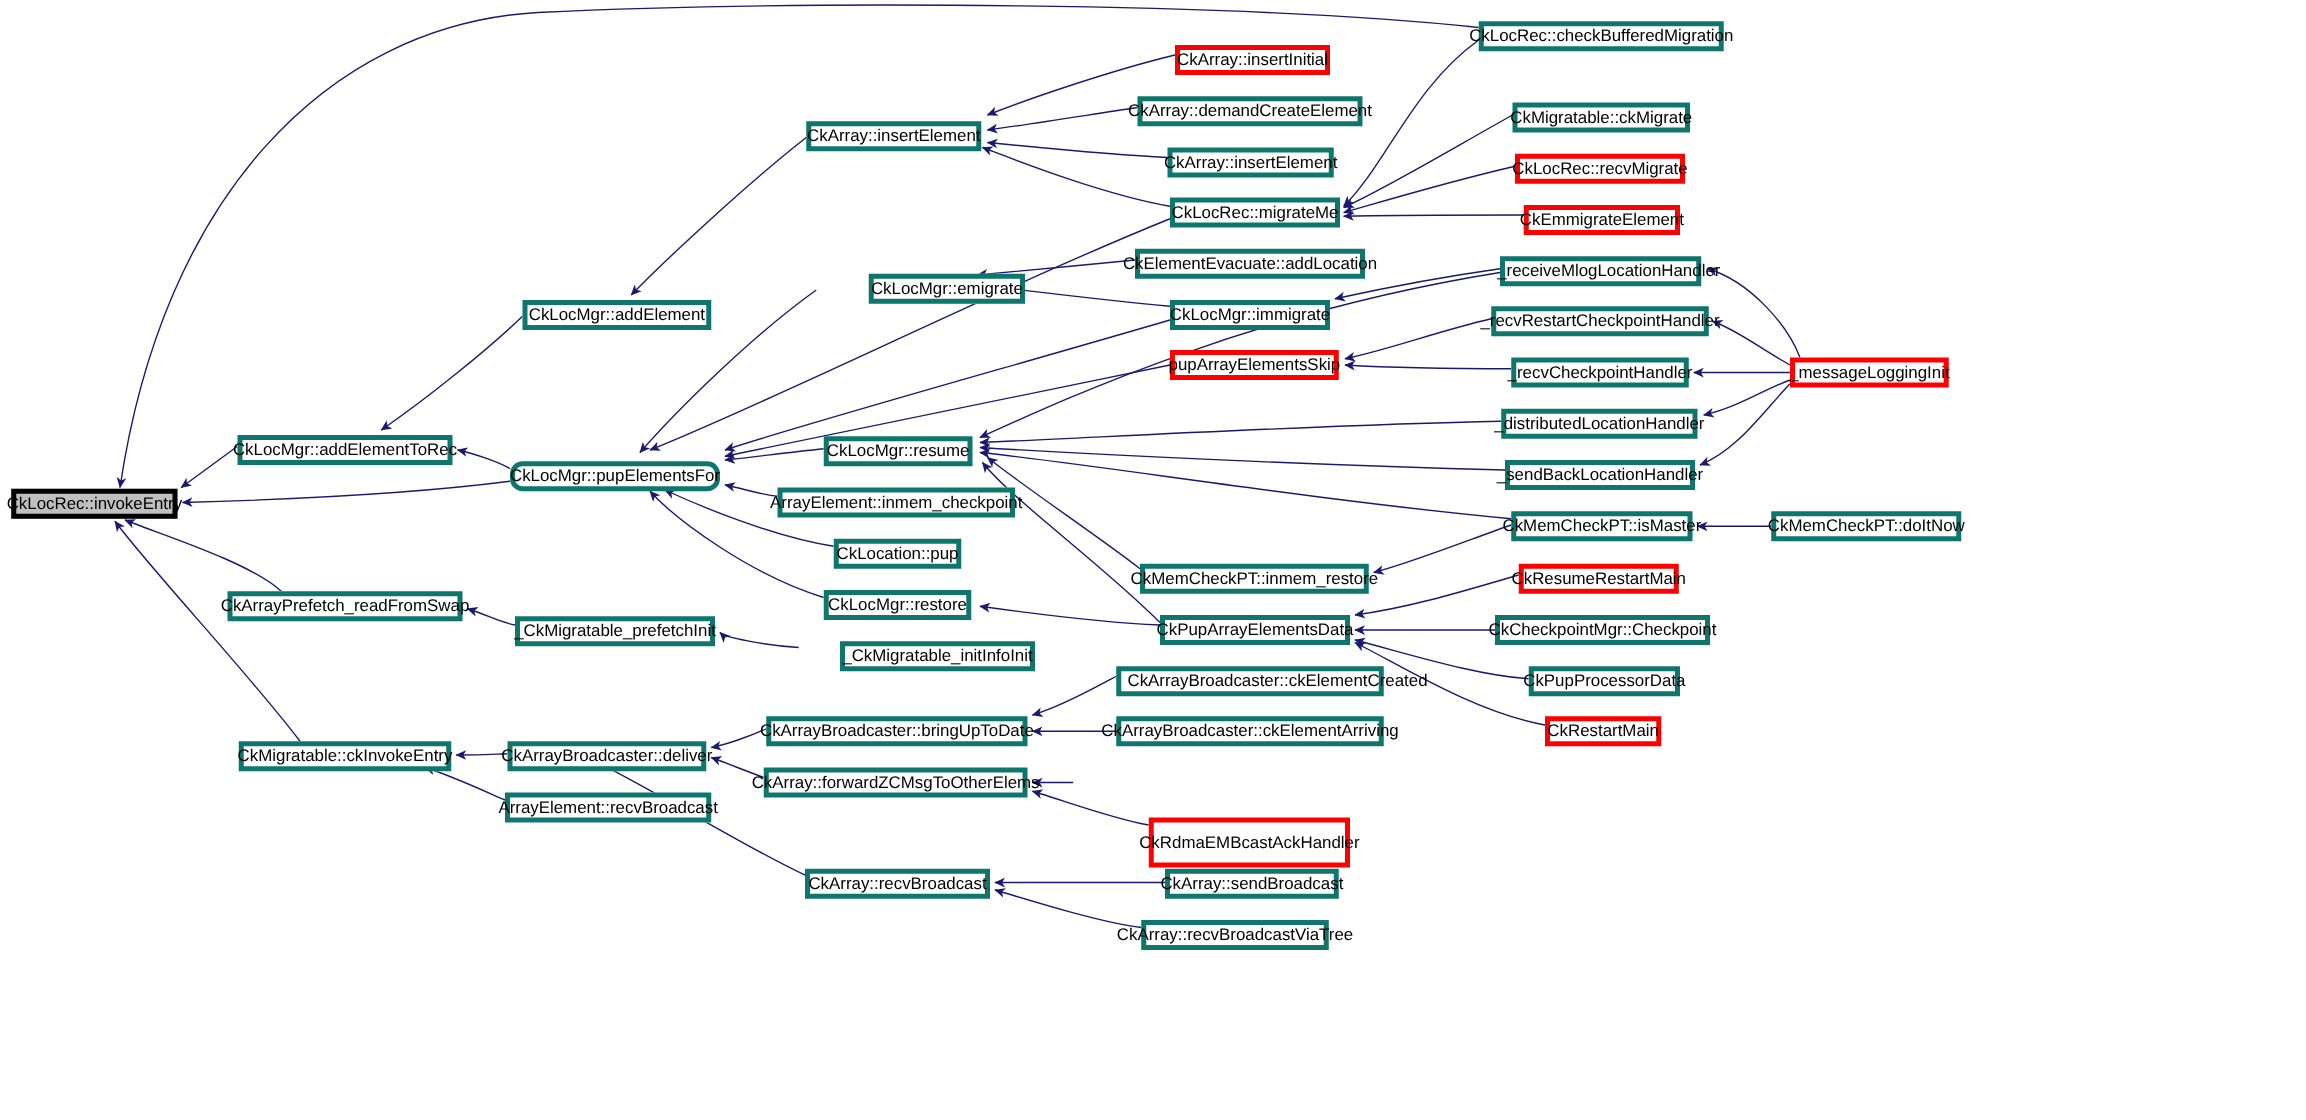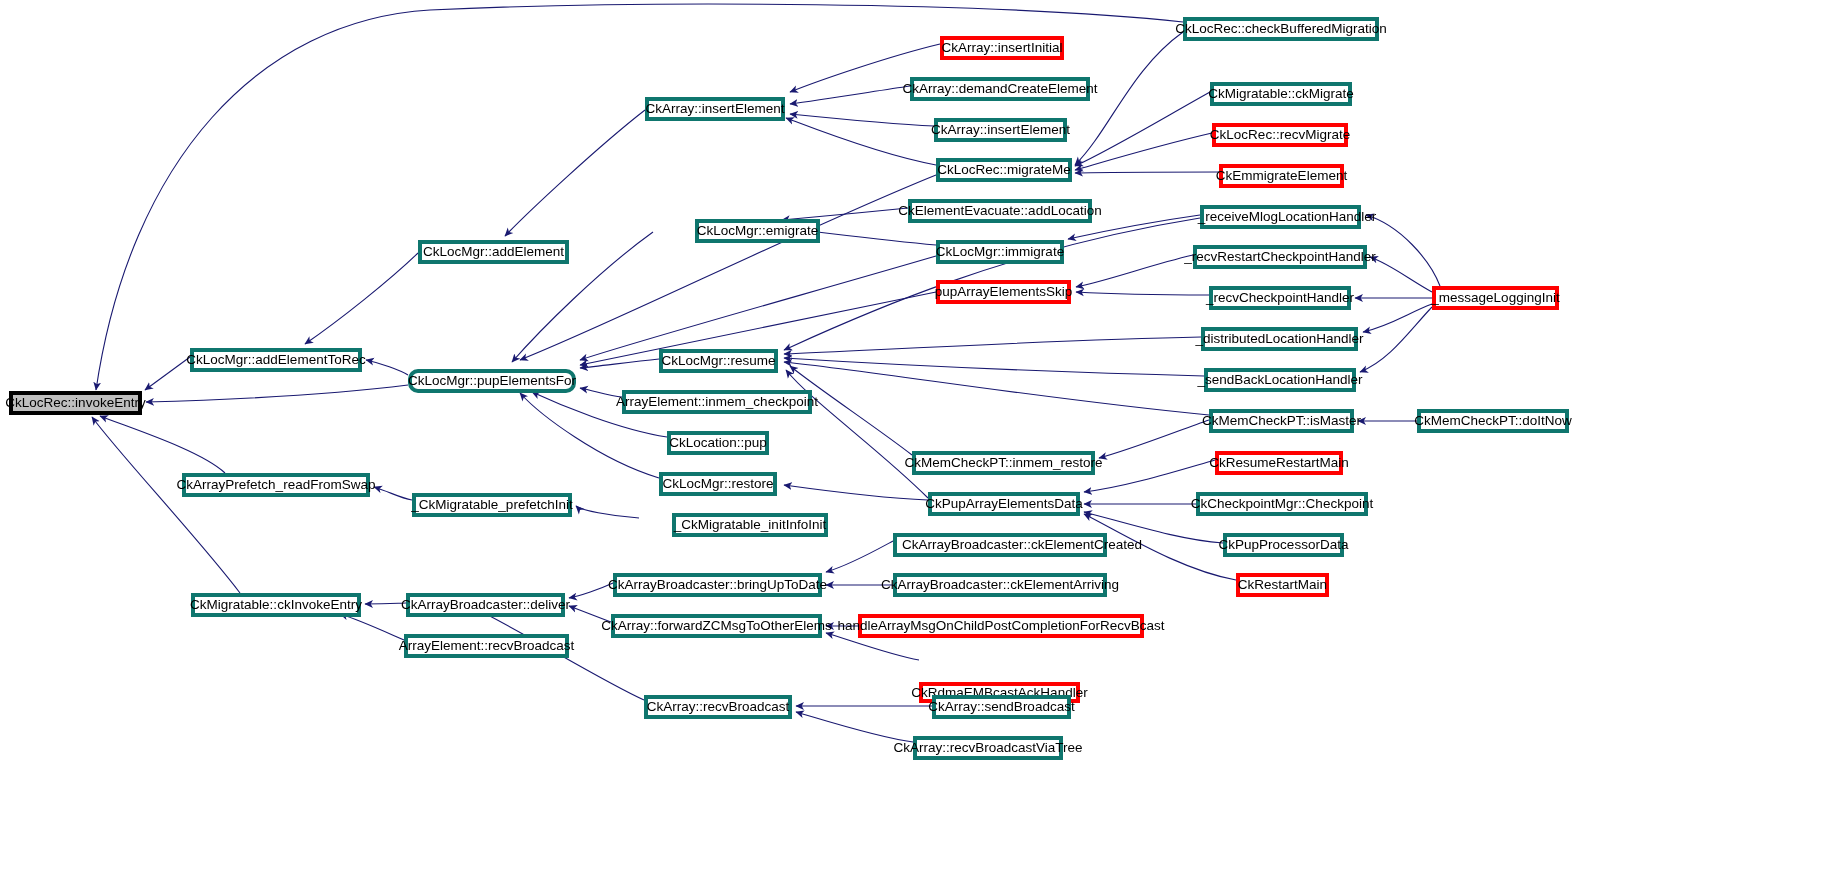--- a/index.html
+++ b/index.html
@@ -209,24 +209,21 @@
     </div>
     <div class="node" style="left: 928px; top: 492px; width: 152px; height: 24px;">
       <span class="node-label">CkPupArrayElementsData</span>
     </div>
     <div class="node" style="left: 893px; top: 533px; width: 214px; height: 24px; padding-left: 44px;">
       <span class="node-label">CkArrayBroadcaster::ckElementCreated</span>
     </div>
     <div class="node" style="left: 893px; top: 573px; width: 214px; height: 24px;">
       <span class="node-label">CkArrayBroadcaster::ckElementArriving</span>
     </div>
-    <div class="node red" style="left: 858px; top: 614px; width: 286px; height: 24px;">
-      <span class="node-label">handleArrayMsgOnChildPostCompletionForRecvBcast</span>
-    </div>
-    <div class="node red" style="left: 919px; top: 682px; width: 161px; height: 21px;">
+    <div class="node red" style="left: 919px; top: 654px; width: 161px; height: 40px;">
       <span class="node-label">CkRdmaEMBcastAckHandler</span>
     </div>
     <div class="node" style="left: 932px; top: 695px; width: 139px; height: 24px;">
       <span class="node-label">CkArray::sendBroadcast</span>
     </div>
     <div class="node" style="left: 913px; top: 736px; width: 150px; height: 24px;">
       <span class="node-label">CkArray::recvBroadcastViaTree</span>
     </div>
     <div class="node" style="left: 1183px; top: 17px; width: 196px; height: 24px;">
       <span class="node-label">CkLocRec::checkBufferedMigration</span>

